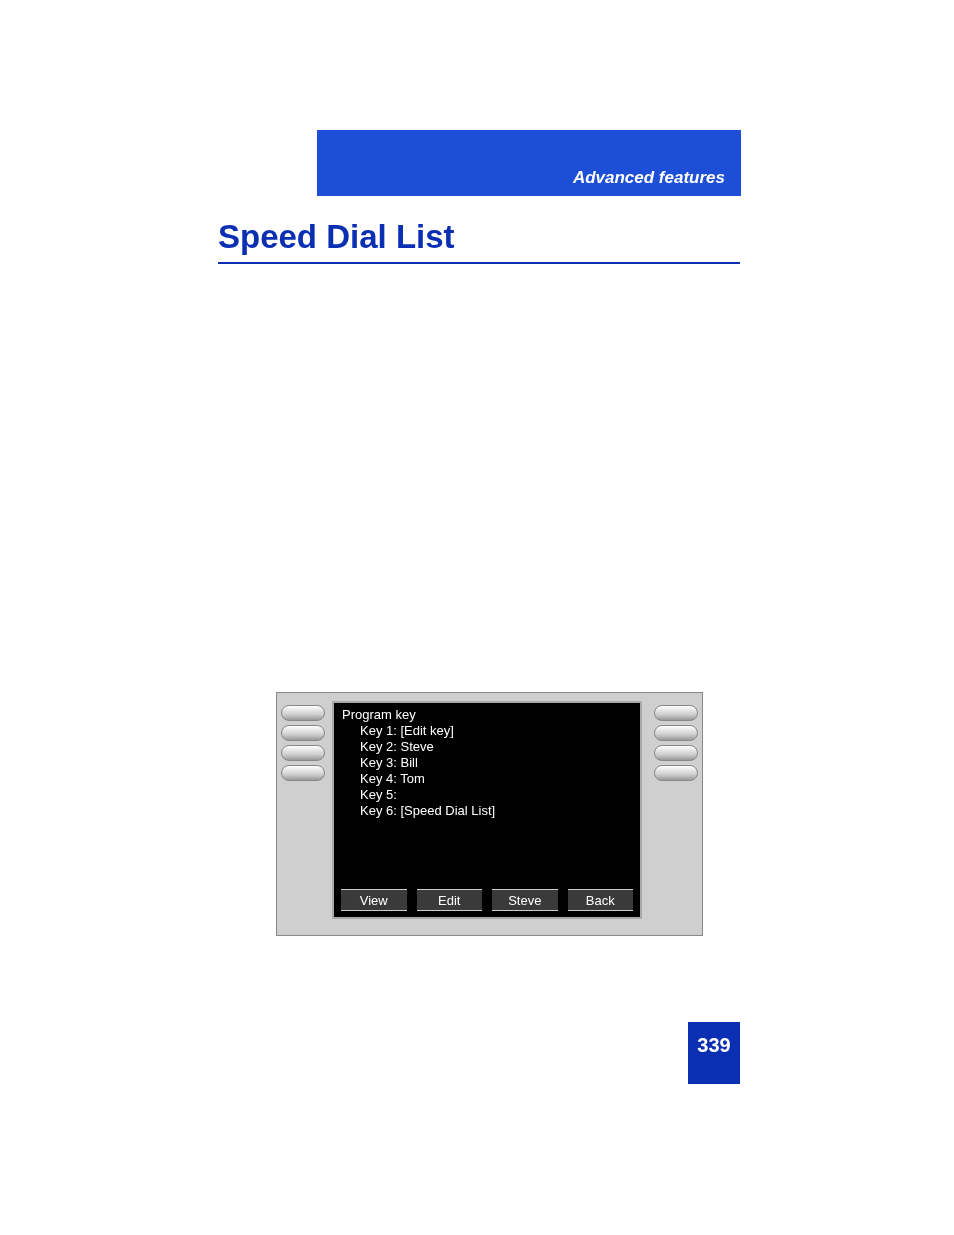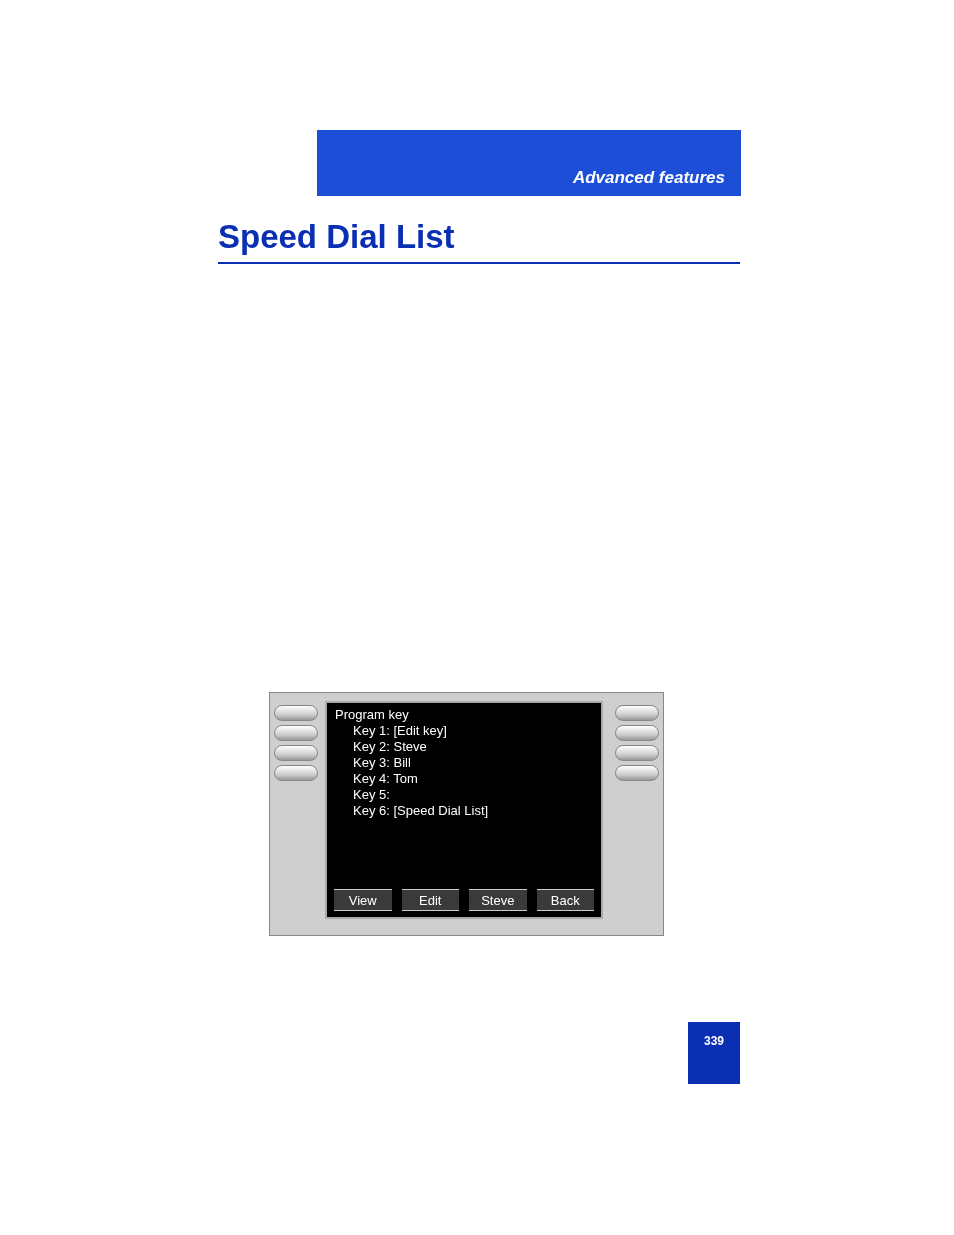--- a/index.html
+++ b/index.html
@@ -48,22 +48,22 @@
   .figure-caption {
     position: absolute;
     top: 665px;
     left: 218px;
     font-size: 17px;
     font-weight: bold;
   }
   .phone-figure {
     position: absolute;
     top: 692px;
-    left: 269px;
-    width: 395px;
+    left: 276px;
+    width: 427px;
     height: 244px;
     background: #cfcfcf;
     border: 1px solid #888;
     box-sizing: border-box;
   }
   .screen {
     position: absolute;
     top: 8px;
     left: 55px;
     right: 60px;
@@ -153,21 +153,21 @@
     height: 62px;
     background: #0a2fb3;
     display: flex;
     align-items: flex-start;
     justify-content: center;
   }
   .page-number-tab span {
     margin-top: 12px;
     color: #fff;
     font-weight: bold;
-    font-size: 12px;
+    font-size: 20px;
   }
 </style>
 </head>
 <body>
 
 <div class="page">
 
   <div class="header-bar">
     <span class="header-bar-text">Advanced features</span>
   </div>

